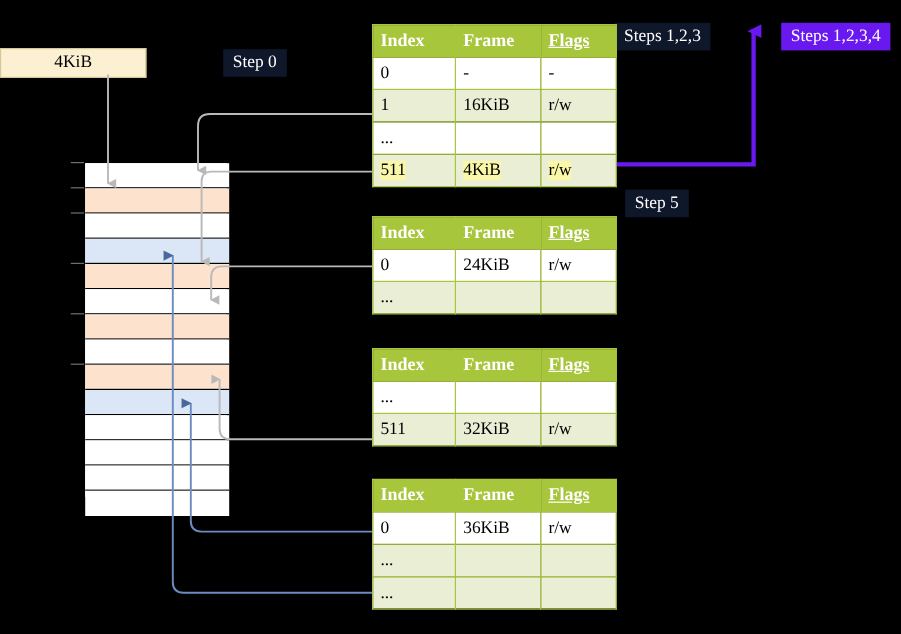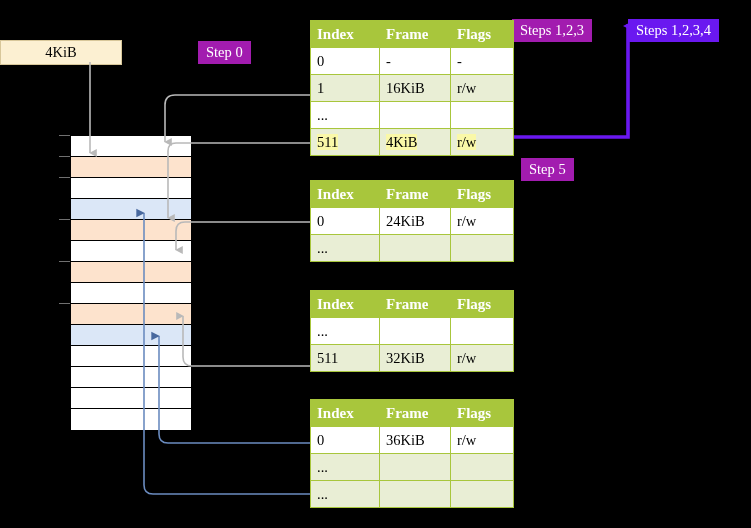--- a/index.html
+++ b/index.html
@@ -58,36 +58,36 @@
     height: 22px;
     vertical-align: middle;
     overflow: hidden;
     white-space: nowrap;
   }
   .ptable td.col-index { width: 56px; }
   .ptable td.col-frame { width: 58px; }
   .ptable td.col-flags { width: 50px; }
   .ptable th.col-index { width: 56px; }
   .ptable th.col-frame { width: 58px; }
-  .ptable th.col-flags { width: 50px; }
+  .ptable th.col-flags { width: 50px; text-decoration: underline; }
   .row-white td { background: #ffffff; }
   .row-tint  td { background: #e9eed5; }
   .cell-hl { background: #faf8a8 !important; }
 
   
   .badge {
     position: absolute;
     color: #ffffff;
     font-size: 14.5px;
     line-height: 18px;
     padding: 2px 8px 3px 8px;
     white-space: nowrap;
     font-family: "Liberation Serif", "DejaVu Serif", serif;
   }
-  .badge-crimson { background: #a21caf; }
+  .badge-crimson { background: #0f172a; }
   .badge-violet  { background: #6a18f0; }
 
   .memlabel {
     position: absolute;
     background: #fcf0d2;
     border: 1px solid #d8c79a;
     color: #000000;
     font-size: 14.5px;
     line-height: 18px;
     text-align: center;
@@ -124,25 +124,25 @@
     border-top: 1px solid #707070;
   }
 </style>
 </head>
 <body>
 
 <div id="stage">
 
   <div class="memlabel" id="mem-label" style="left:0px; top:40px; width:120px; padding:2px 0 3px 0;">4KiB</div>
 
-  <div class="badge badge-crimson" style="left:198px; top:41px;">Step 0</div>
+  <div class="badge badge-crimson" style="left:186px; top:41px;">Step 0</div>
 
   <div class="badge badge-crimson" style="left:512px; top:19px;">Steps 1,2,3</div>
 
-  <div class="badge badge-violet" style="left:628px; top:19px;">Steps 1,2,3,4</div>
+  <div class="badge badge-violet" style="left:651px; top:19px;">Steps 1,2,3,4</div>
 
   <div class="badge badge-crimson" style="left:521px; top:158px;">Step 5</div>
 
   <div id="memcol">
       <div class="memrow fill-white" style="top: 0px;"></div>
       <div class="memrow fill-peach" style="top: 21px;"></div>
       <div class="memrow fill-white" style="top: 42px;"></div>
       <div class="memrow fill-blue" style="top: 63px;"></div>
       <div class="memrow fill-peach" style="top: 84px;"></div>
       <div class="memrow fill-white" style="top: 105px;"></div>

